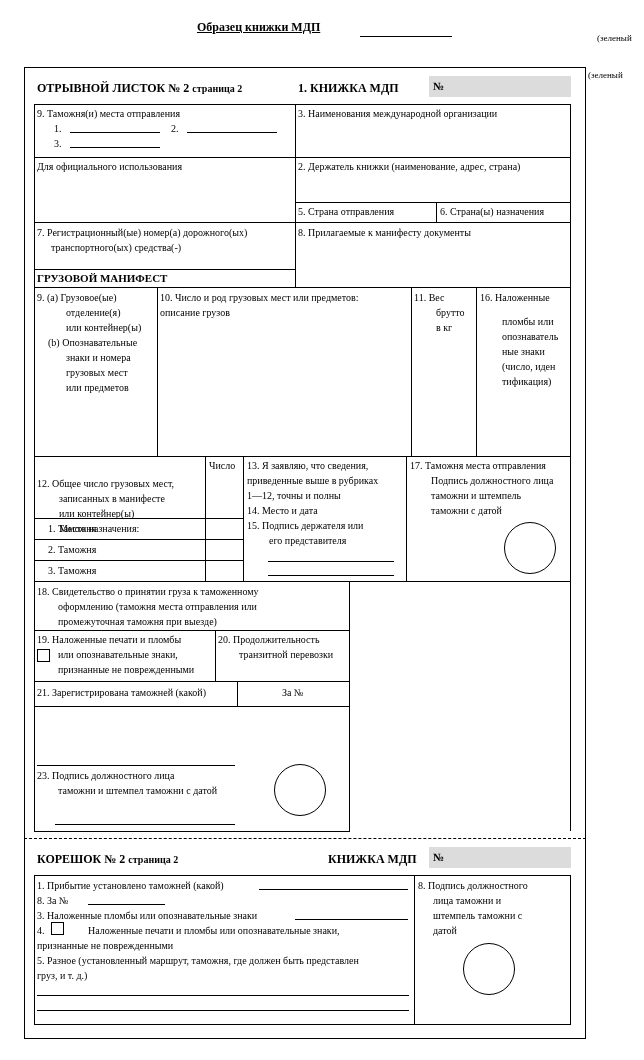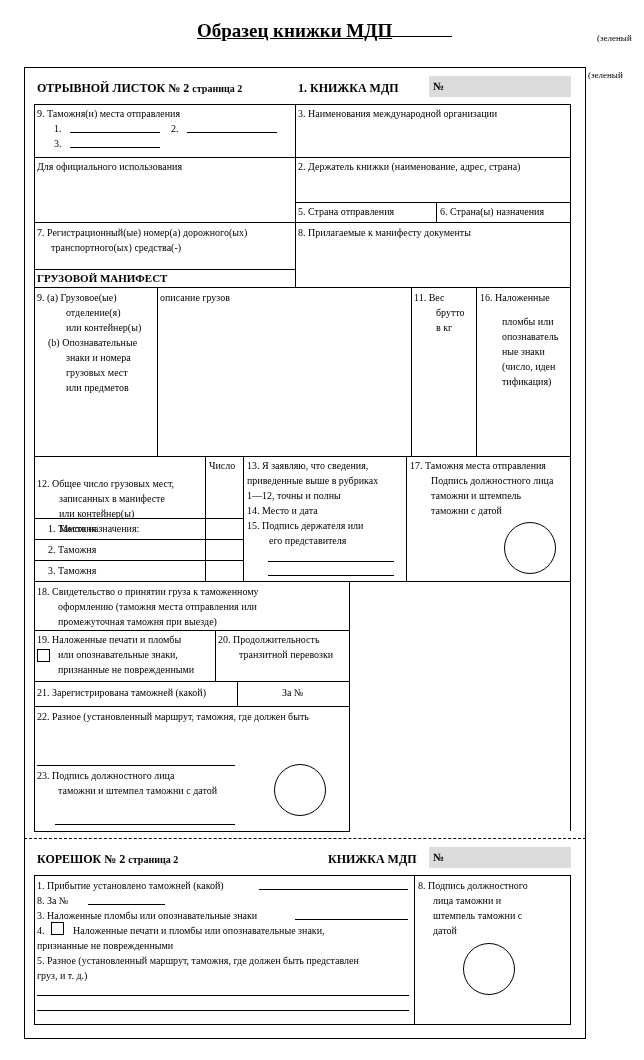--- a/index.html
+++ b/index.html
@@ -2,21 +2,21 @@
 <html><head>
 <meta charset="utf-8">
 <style>
   html, body { margin:0; padding:0; background:#ffffff; }
   body { width:644px; height:1060px; position:relative; overflow:hidden;
          font-family:"Liberation Serif","DejaVu Serif",serif; color:#000; }
   .abs { position:absolute; box-sizing:border-box; }
   .t { font-size:10px; line-height:15px; white-space:nowrap; }
   .b { border:1px solid #000; }
   .bold { font-weight:bold; }
-  .title { font-size:19px; font-weight:bold; text-decoration:underline; }
+  .title { font-size:12px; font-weight:bold; text-decoration:underline; }
   .hdr { font-size:12px; font-weight:bold; }
   .hdr small { font-size:10px; }
   .gray { background:#dcdcdc; }
   .line { border-bottom:1px solid #000; height:0; }
   .vl { border-left:1px solid #000; width:0; }
   .hl { border-top:1px solid #000; height:0; }
   .dash { border-top:1.5px dashed #000; height:0; }
   .circle { border:1px solid #000; border-radius:50%; }
   .chk { border:1px solid #000; width:13px; height:13px; }
 </style>
@@ -81,20 +81,21 @@
 <div class="abs" style="left:37px;top:290px;">
   <div class="t">9.  (a) Грузовое(ые)</div>
   <div class="t" style="padding-left:29px;">отделение(я)</div>
   <div class="t" style="padding-left:29px;">или контейнер(ы)</div>
   <div class="t" style="padding-left:11px;">(b) Опознавательные</div>
   <div class="t" style="padding-left:29px;">знаки и номера</div>
   <div class="t" style="padding-left:29px;">грузовых мест</div>
   <div class="t" style="padding-left:29px;">или предметов</div>
 </div>
 <div class="abs" style="left:160px;top:290px;">
+  <div class="t">10.  Число и род грузовых мест или предметов:</div>
   <div class="t">описание грузов</div>
 </div>
 <div class="abs" style="left:414px;top:290px;">
   <div class="t">11.  Вес</div>
   <div class="t" style="padding-left:22px;">брутто</div>
   <div class="t" style="padding-left:22px;">в кг</div>
 </div>
 <div class="abs" style="left:480px;top:290px;">
   <div class="t">16.  Наложенные</div>
   <div class="t" style="padding-left:22px;margin-top:9px;">пломбы или</div>
@@ -171,21 +172,20 @@
   <div class="t" style="padding-left:21px;">транзитной перевозки</div>
 </div>
 <div class="abs hl" style="left:34px;top:681px;width:315px;"></div>
 
 <div class="abs vl" style="left:237px;top:681px;height:25px;"></div>
 <div class="abs t" style="left:37px;top:685px;">21.  Зарегистрирована таможней (какой)</div>
 <div class="abs t" style="left:282px;top:685px;">За №</div>
 <div class="abs hl" style="left:34px;top:706px;width:315px;"></div>
 
 <div class="abs" style="left:37px;top:709px;">
-  <div class="t">22.  Разное (установленный маршрут, таможня, где должен быть</div>
 </div>
 <div class="abs line" style="left:37px;top:765px;width:198px;"></div>
 <div class="abs" style="left:37px;top:768px;">
   <div class="t">23.  Подпись должностного лица</div>
   <div class="t" style="padding-left:21px;">таможни и штемпел таможни с датой</div>
 </div>
 <div class="abs line" style="left:55px;top:824px;width:180px;"></div>
 <div class="abs circle" style="left:274px;top:764px;width:52px;height:52px;"></div>
 
 <div class="abs hl" style="left:34px;top:831px;width:316px;"></div>
@@ -206,21 +206,21 @@
 <div class="abs vl" style="left:414px;top:875px;height:150px;"></div>
 
 <div class="abs t" style="left:37px;top:878px;">1.   Прибытие установлено таможней (какой)</div>
 <div class="abs line" style="left:259px;top:889px;width:149px;"></div>
 <div class="abs t" style="left:37px;top:893px;">8.   За №</div>
 <div class="abs line" style="left:88px;top:904px;width:77px;"></div>
 <div class="abs t" style="left:37px;top:908px;">3.   Наложенные пломбы или опознавательные знаки</div>
 <div class="abs line" style="left:295px;top:919px;width:113px;"></div>
 <div class="abs t" style="left:37px;top:923px;">4.</div>
 <div class="abs chk" style="left:51px;top:922px;"></div>
-<div class="abs t" style="left:73px;top:923px;">Наложенные печати и пломбы или опознавательные знаки,</div>
+<div class="abs t" style="left:88px;top:923px;">Наложенные печати и пломбы или опознавательные знаки,</div>
 <div class="abs t" style="left:37px;top:938px;">признанные не поврежденными</div>
 <div class="abs t" style="left:37px;top:953px;">5.   Разное (установленный маршрут, таможня, где должен быть представлен</div>
 <div class="abs t" style="left:37px;top:968px;">груз, и т. д.)</div>
 <div class="abs line" style="left:37px;top:995px;width:372px;"></div>
 <div class="abs line" style="left:37px;top:1010px;width:372px;"></div>
 
 <div class="abs" style="left:418px;top:878px;">
   <div class="t">8.   Подпись должностного</div>
   <div class="t" style="padding-left:15px;">лица таможни и</div>
   <div class="t" style="padding-left:15px;">штемпель таможни с</div>

